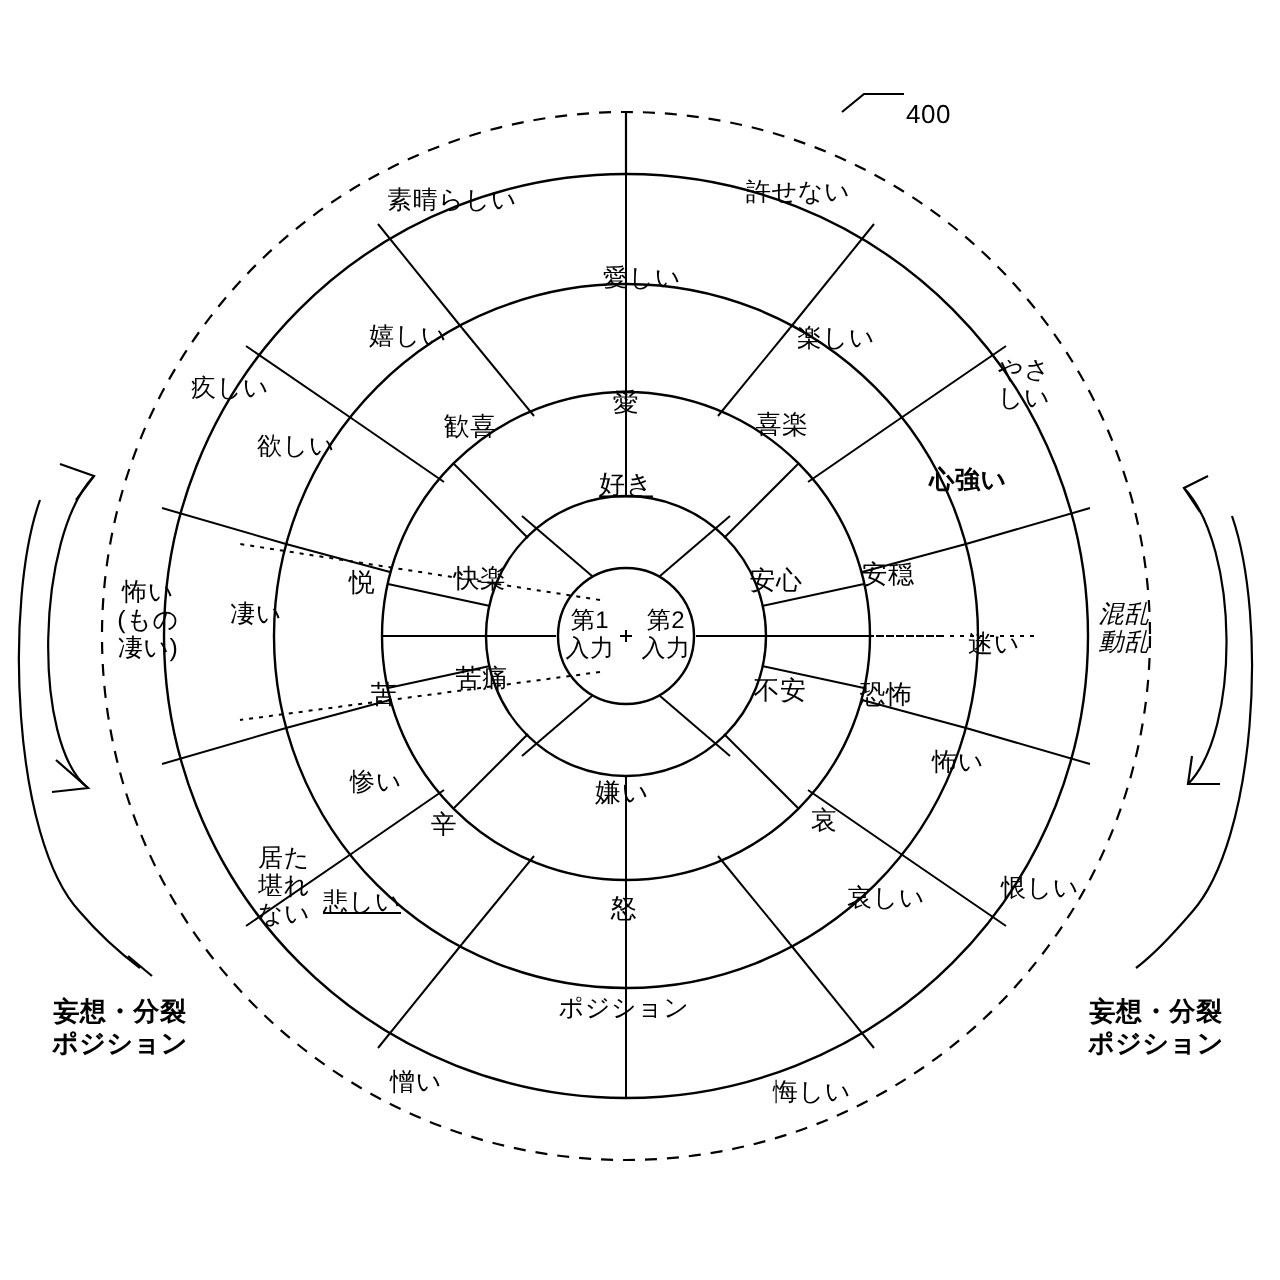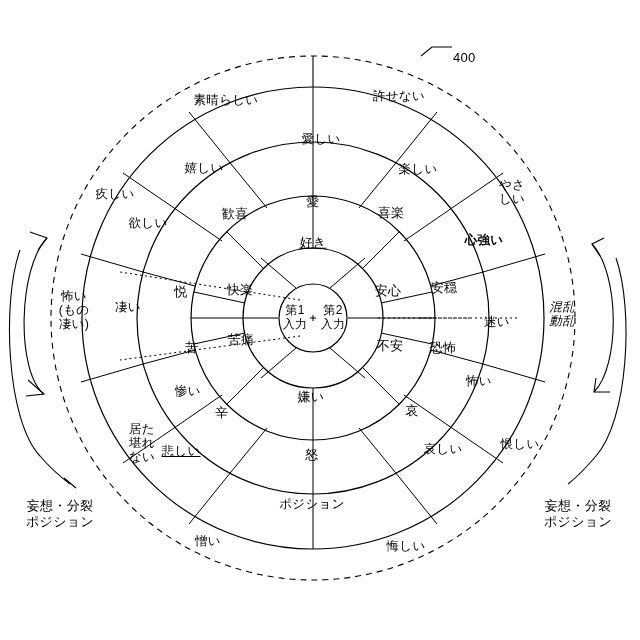--- a/index.html
+++ b/index.html
@@ -19,21 +19,21 @@
     text-align:center;
     line-height:1.12;
     white-space:pre;
     letter-spacing:0.3px;
   }
   .ring4{font-size:12.5px;}
   .ring3{font-size:12.5px;}
   .ring2{font-size:13px;}
   .ring1{font-size:13px;}
   .core{font-size:12px;line-height:1.15;text-align:center;}
-  .side{font-size:13px;line-height:1.25;}
+  .side{font-size:13px;line-height:1.25;font-weight:bold;}
   .ref{font-size:13px;}
 </style>
 </head>
 <body>
 
 <div id="stage">
 
   <svg width="640" height="640" viewBox="0 0 640 640">
     <g fill="none" stroke="#000">
 

